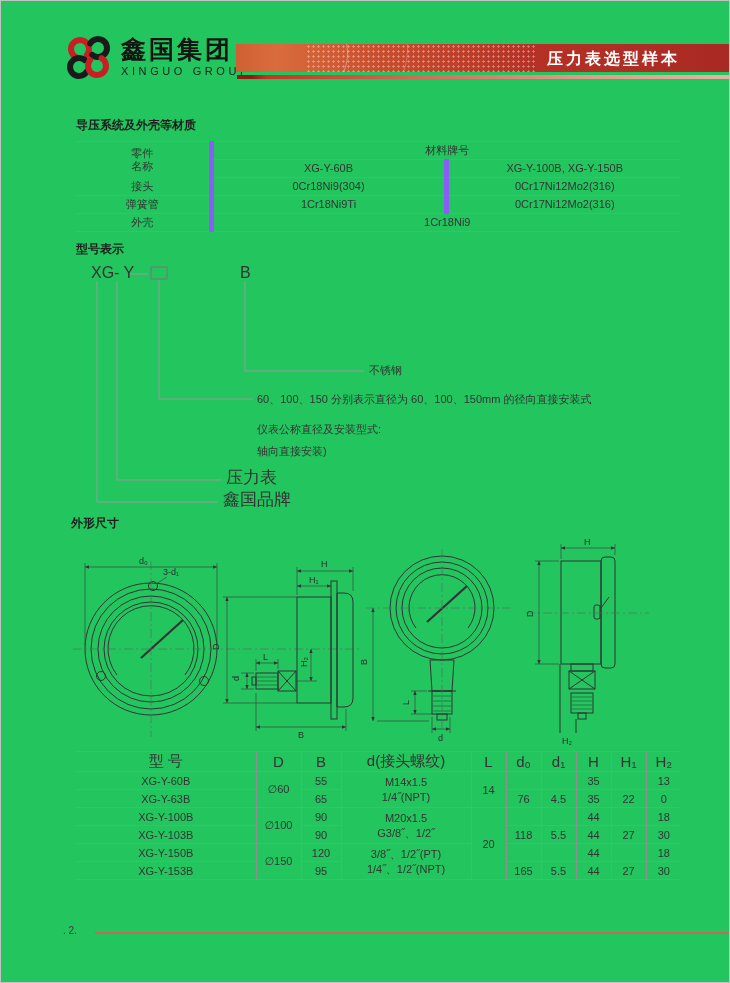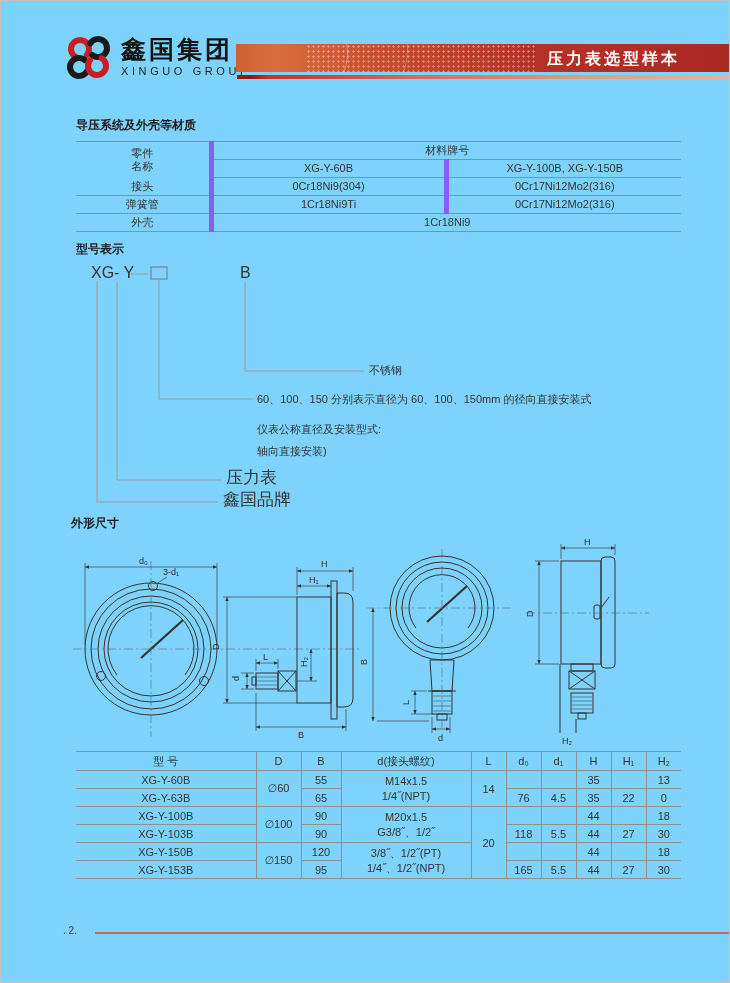--- a/index.html
+++ b/index.html
@@ -1,17 +1,17 @@
 <!DOCTYPE html>
 <html><head>
 <meta charset="utf-8">
 <style>
   html,body{margin:0;padding:0;background:#fff;}
   body{font-family:"Liberation Sans","DejaVu Sans",sans-serif;}
-  .page{position:relative;width:728px;height:981px;border:1px solid #c2c2c2;background:#7dd3fc;overflow:hidden;}
+  .page{position:relative;width:728px;height:981px;border:1px solid #c2c2c2;background:#22c55e;overflow:hidden;}
 
   
   .logo{position:absolute;left:64px;top:34px;display:flex;align-items:flex-start;}
   .logo-text{margin-left:8px;}
   .logo-cn{font-size:25px;font-weight:bold;color:#141414;letter-spacing:3px;line-height:28px;}
   .logo-en{font-size:11px;color:#222;letter-spacing:3.6px;margin-top:2px;}
   .banner{position:absolute;left:235px;top:43px;width:494px;height:28px;overflow:hidden;
     background:linear-gradient(90deg,#d06033 0%,#d96c3c 8%,#c84c2e 30%,#b53126 60%,#a92923 100%);}
   .banner::before{content:"";position:absolute;left:70px;top:0;bottom:0;width:230px;
     background-image:radial-gradient(rgba(255,230,215,0.45) 0.9px,rgba(255,255,255,0) 1.4px);
@@ -40,21 +40,21 @@
   .mbig{font-size:17px;}
   .model-svg{position:absolute;left:70px;top:255px;}
 
   
   .draw-svg{position:absolute;left:70px;top:532px;}
   .draw-svg text{font-size:9px;fill:#2c2c2c;}
 
   
   .size-table{position:absolute;left:75px;top:750px;width:605px;border-collapse:collapse;table-layout:fixed;
     border-top:1px solid #8f8f8f;border-bottom:1px solid #8f8f8f;}
-  .size-table th{height:18px;font-weight:normal;font-size:11px;color:#333;padding:0;text-align:center;
+  .size-table th{height:18px;font-weight:normal;font-size:15px;color:#333;padding:0;text-align:center;
     border-bottom:1px solid #8f8f8f;border-right:1px solid #8f8f8f;}
   .size-table td{height:17px;font-size:11px;color:#333;padding:0;text-align:center;
     border-bottom:1px solid #8f8f8f;border-right:1px solid #8f8f8f;}
   .size-table .no-r{border-right:none;}
   .size-table tr.last td{border-bottom:none;}
   .size-table .dl{line-height:15px;}
 
   
   .page-num{position:absolute;left:62px;top:924px;font-size:10px;color:#3c3c3c;}
   .foot-line{position:absolute;left:94px;top:931px;width:634px;height:2px;background:#c2685c;}

